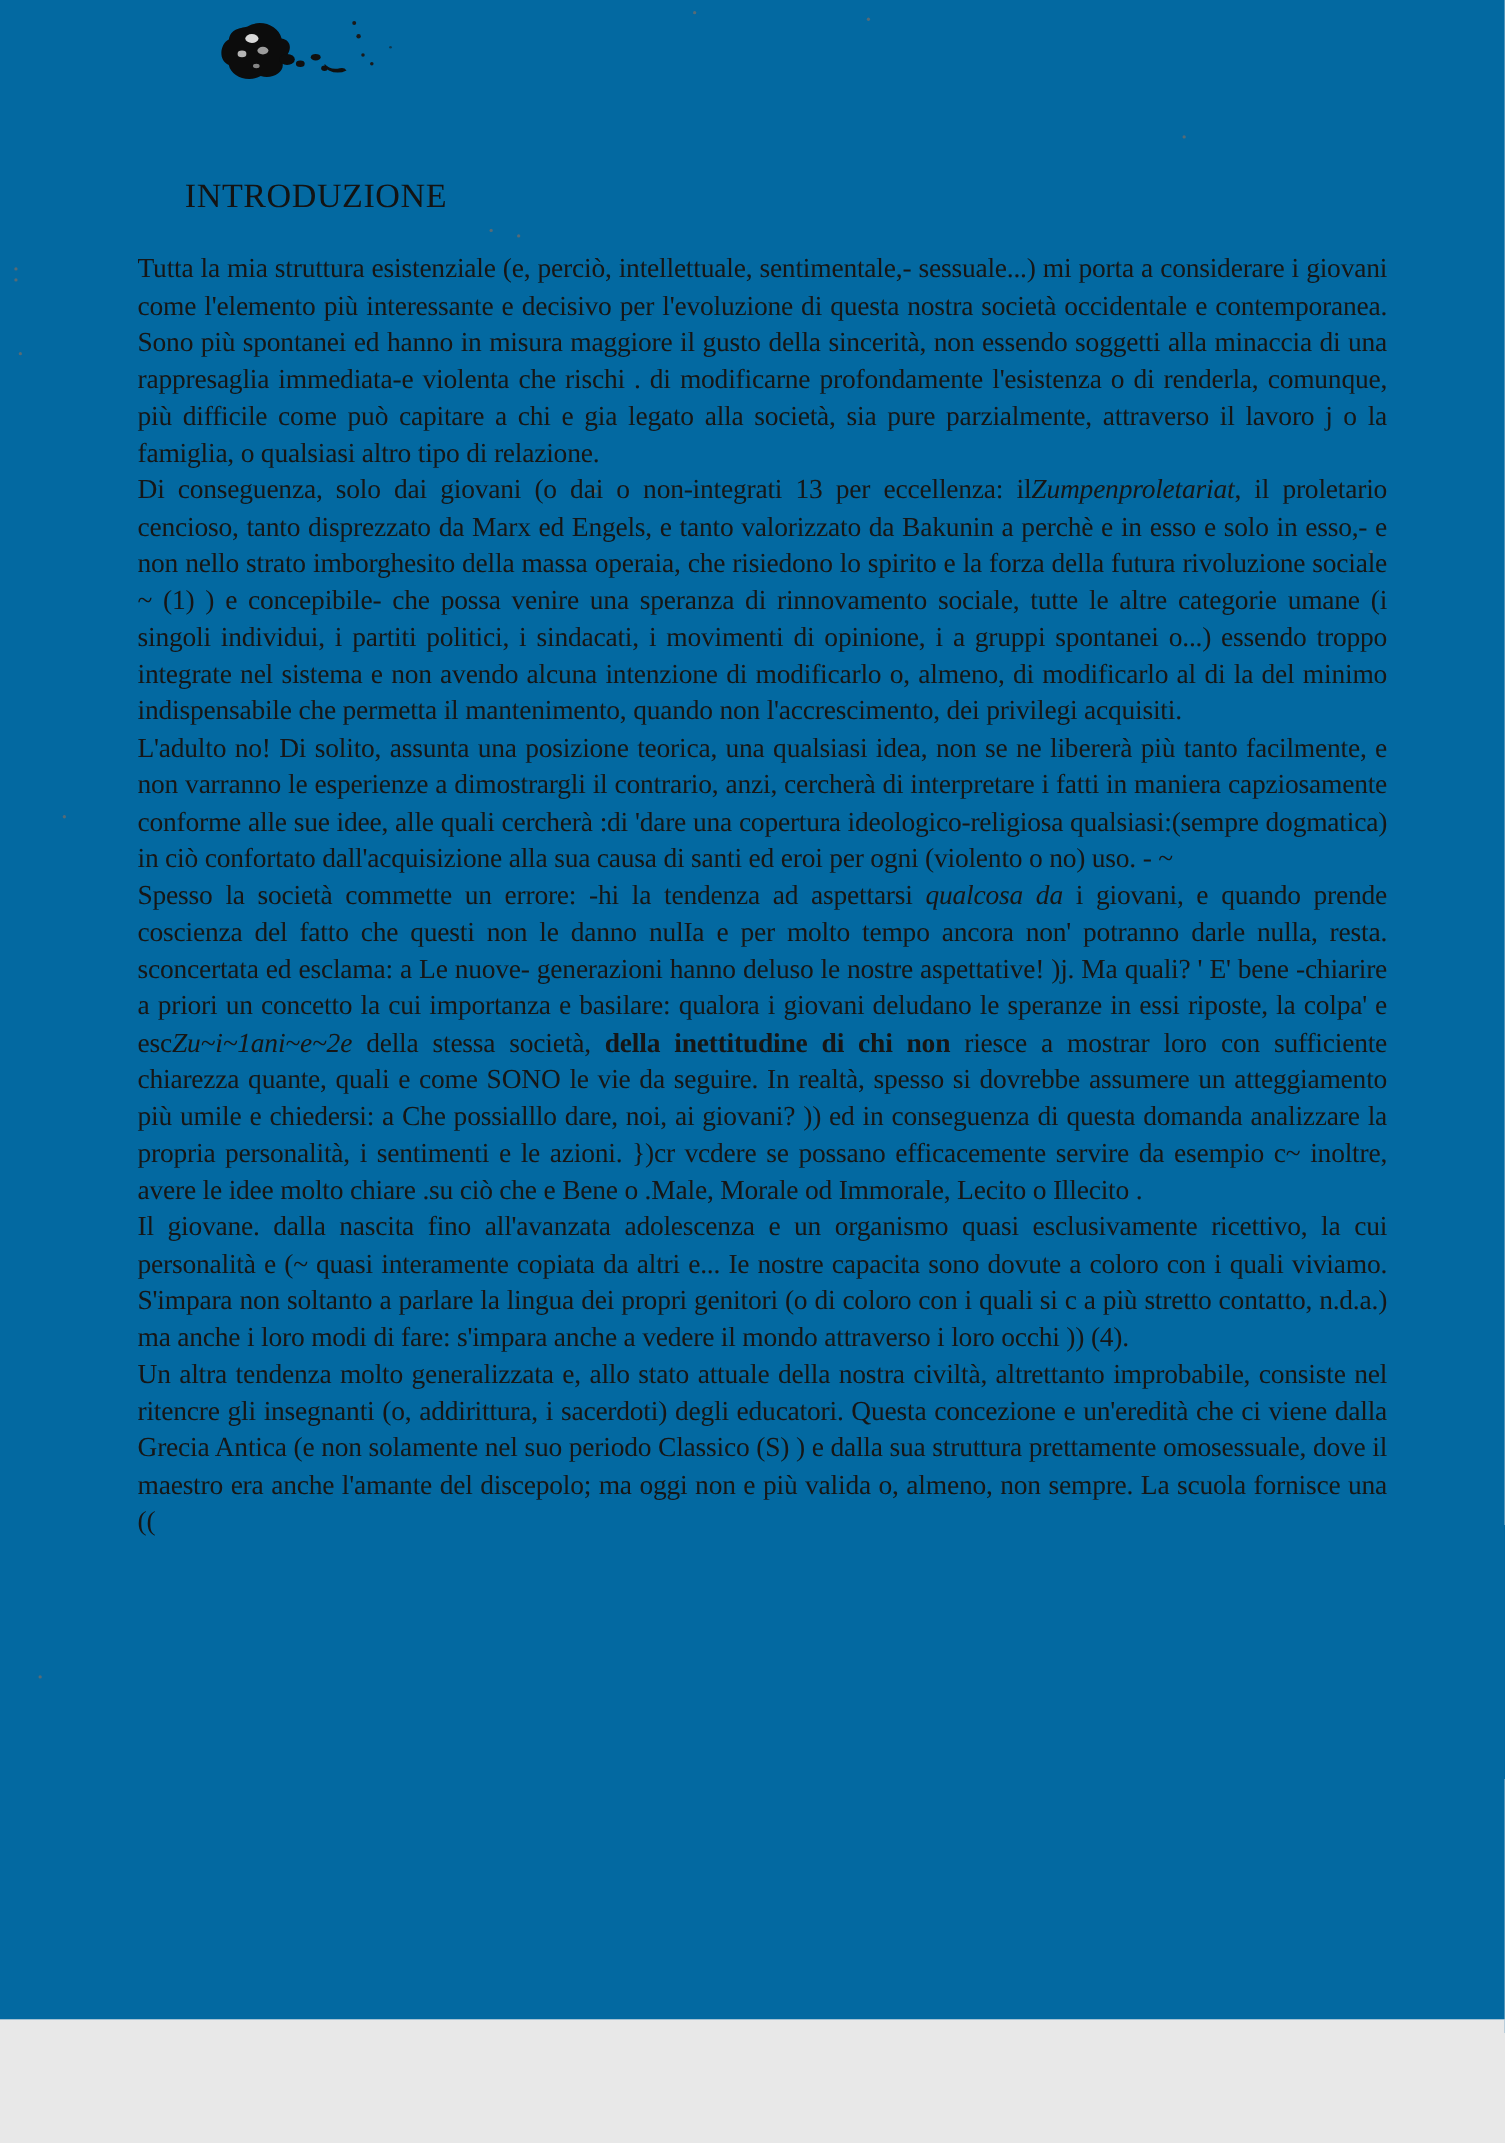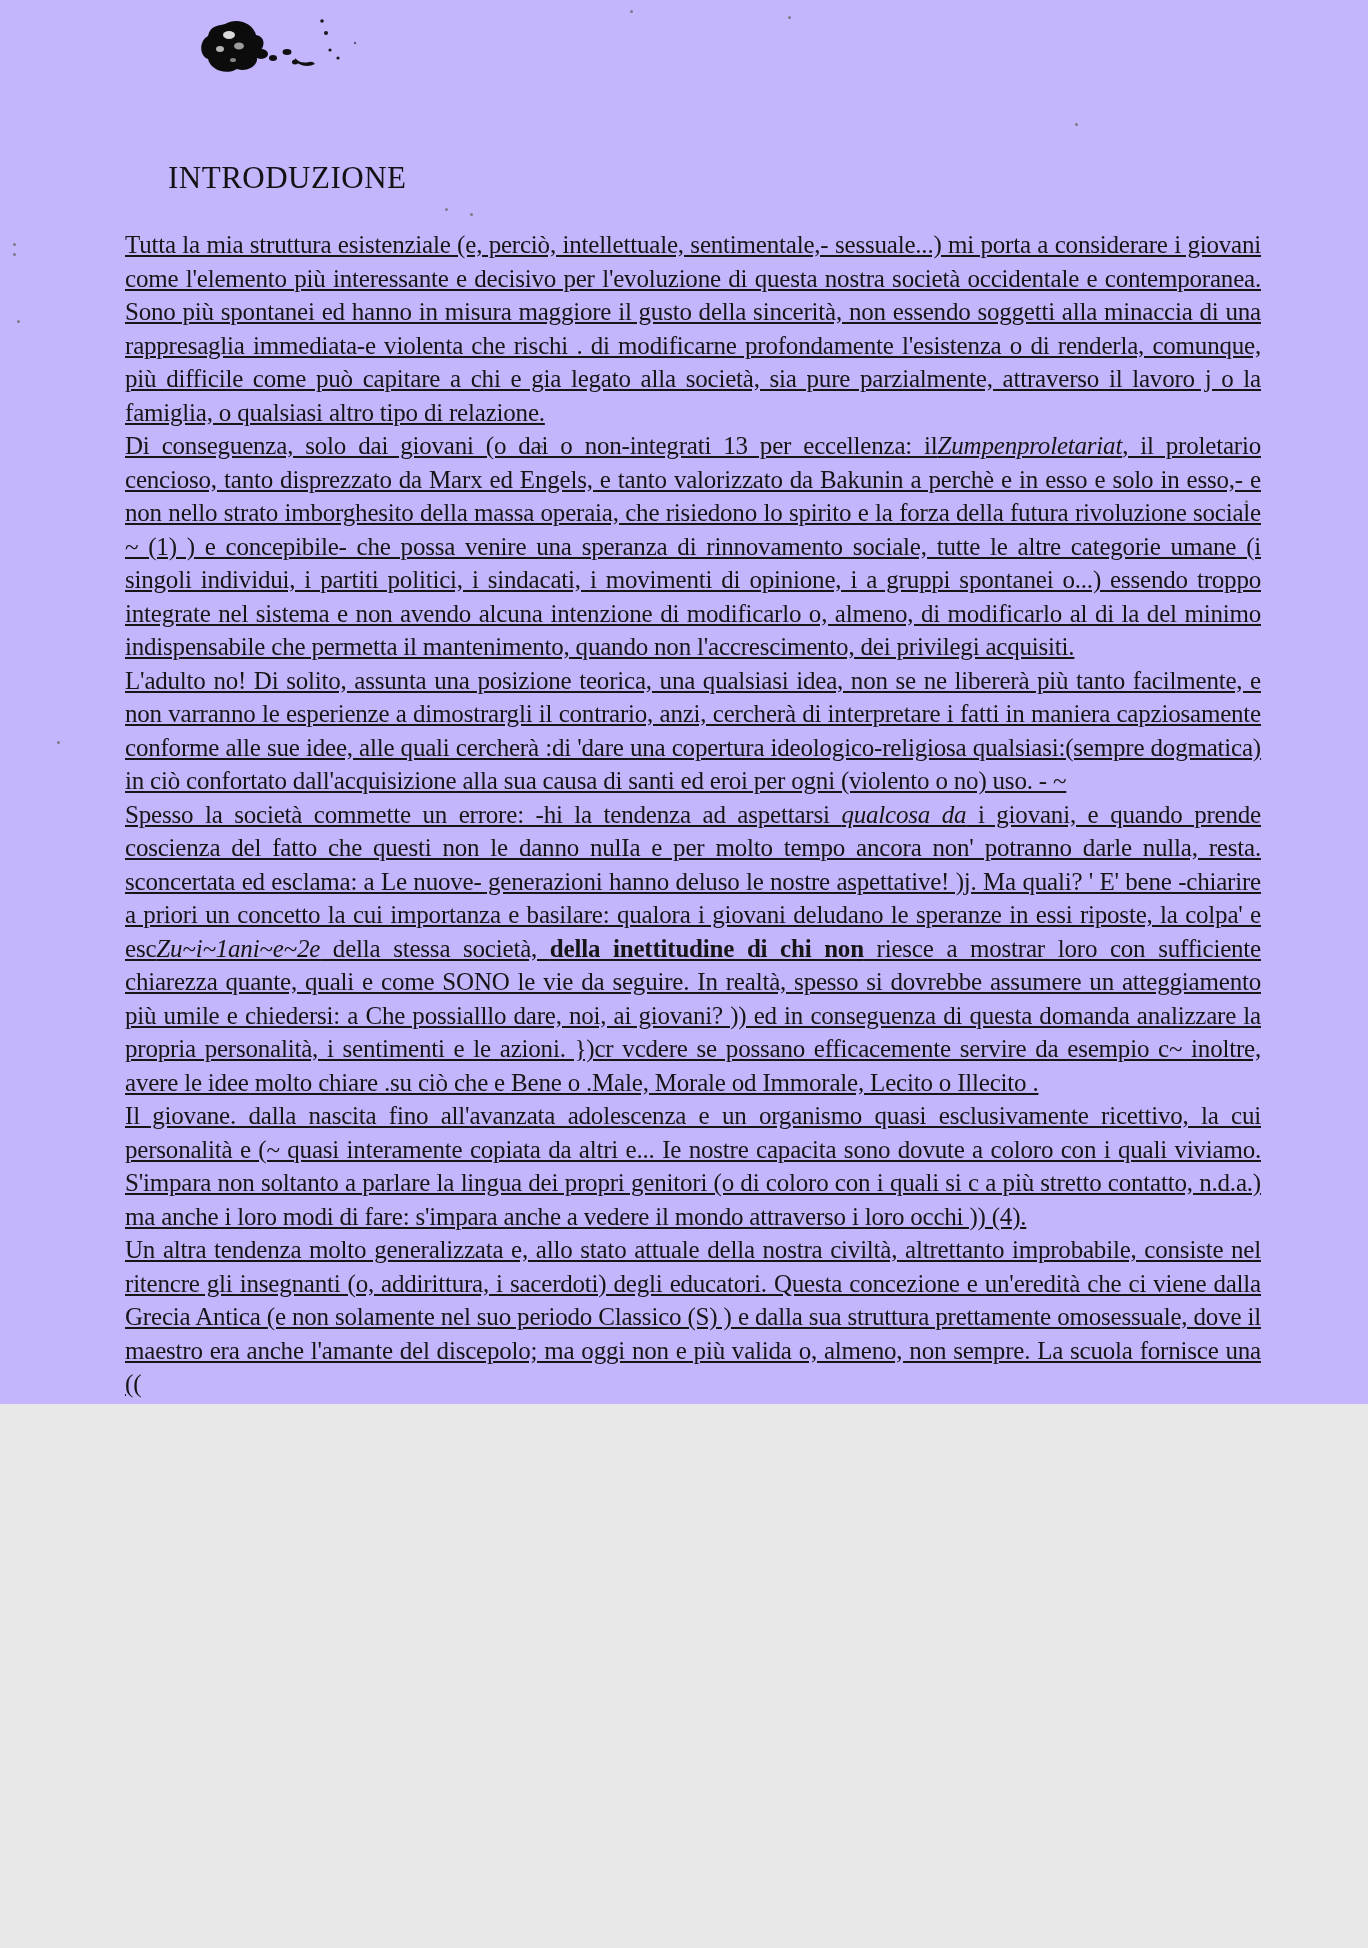--- a/index.html
+++ b/index.html
@@ -3,22 +3,22 @@
 <meta charset="utf-8">
 <style>
   html, body {
     margin: 0;
     padding: 0;
     background: #e8e8e8;
   }
   .page {
     position: relative;
     width: 1368px;
-    height: 1404px;
-    background: #c4b5fd;
+    height: 1836px;
+    background: #0369a1;
     overflow: hidden;
     font-family: "Liberation Serif", serif;
     color: #161616;
   }
   .ink-blot {
     position: absolute;
     left: 195px;
     top: 16px;
   }
   .heading {
@@ -34,21 +34,20 @@
   .textblock {
     position: absolute;
     left: 125px;
     top: 228px;
     width: 1136px;
     font-size: 25px;
     line-height: 33.5px;
     letter-spacing: -0.2px;
     text-align: justify;
     color: #161616;
-    text-decoration: underline;
   }
   .para {
     margin: 0;
     padding: 0;
   }
   .seg-italic { font-style: italic; }
   .seg-bold   { font-weight: bold; }
   .speck {
     position: absolute;
     width: 3px;

